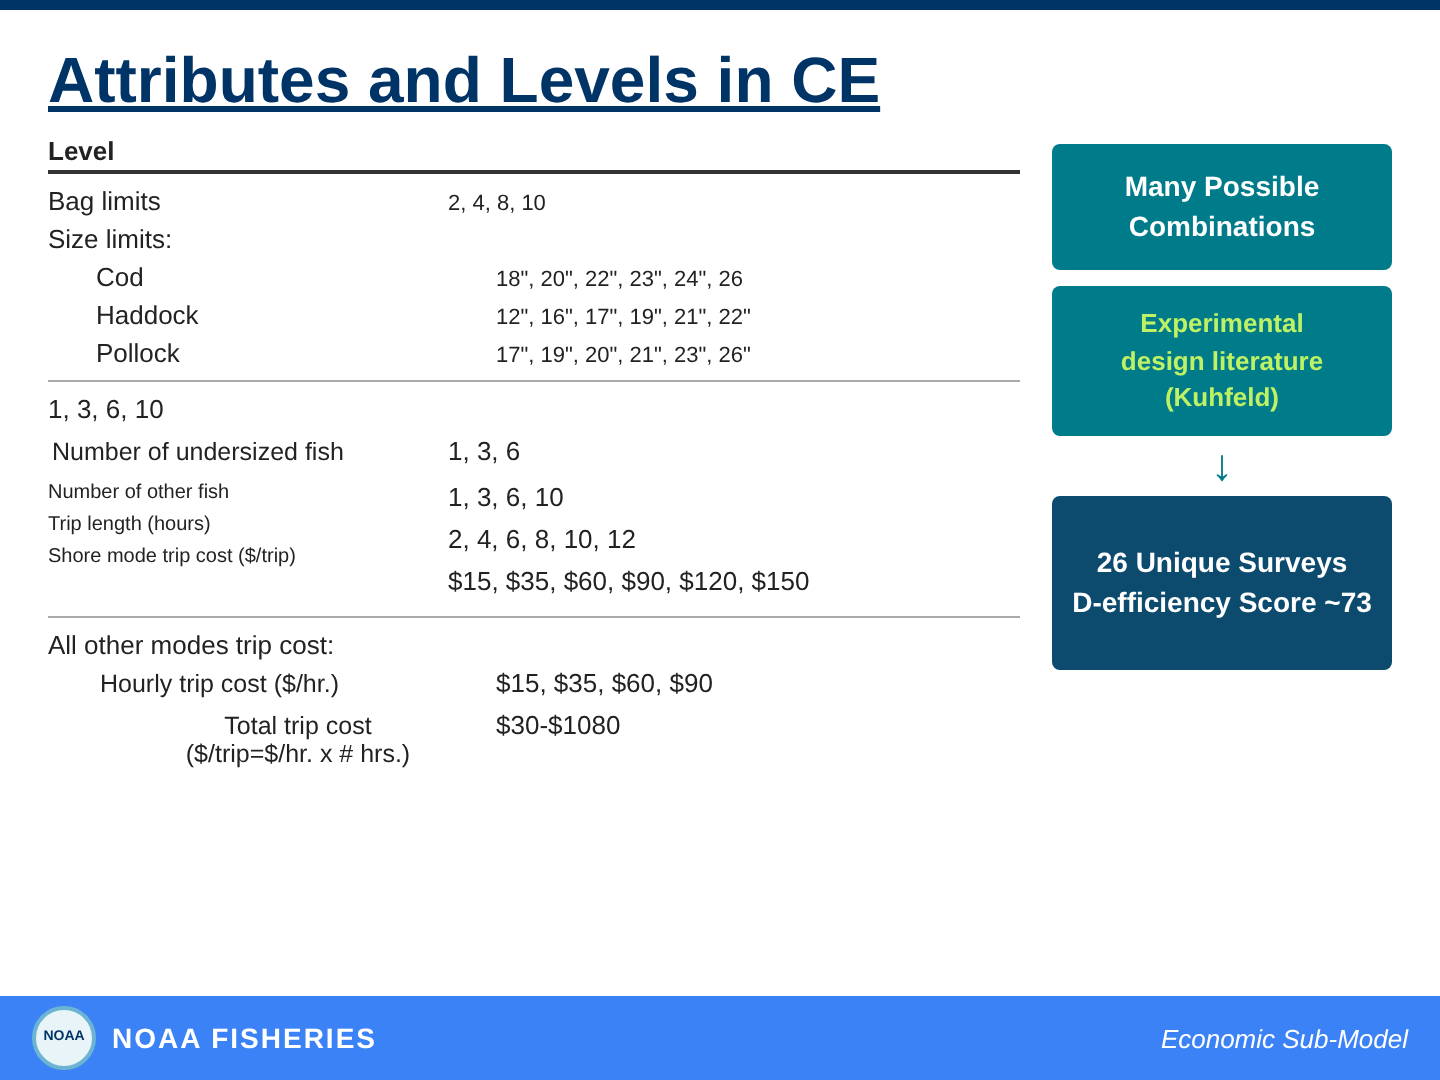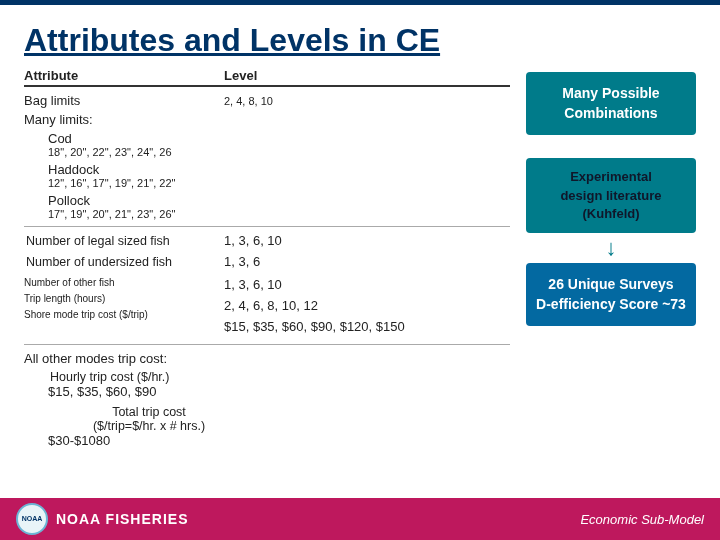--- a/index.html
+++ b/index.html
@@ -83,21 +83,20 @@
     }
 
     .level-cell {
       flex: 1;
       font-size: 11px;
       color: #222;
     }
 
     .indent {
       padding-left: 24px;
-      flex-direction: column;
     }
 
     .section-gap {
       margin-bottom: 6px;
     }
 
     .fish-row {
       display: flex;
       align-items: baseline;
       margin-bottom: 6px;
@@ -121,61 +120,61 @@
       font-weight: bold;
       font-size: 14px;
       text-align: center;
       padding: 12px 10px;
       border-radius: 4px;
       line-height: 1.4;
     }
 
     .box-teal-small {
       background: #007b8a;
-      color: #0f172a;
+      color: #bef264;
       font-weight: bold;
       font-size: 13px;
       text-align: center;
       padding: 10px 8px;
       border-radius: 4px;
       line-height: 1.4;
-      margin-top: 19px;
+      margin-top: 4px;
     }
 
     .arrow-down {
       text-align: center;
       font-size: 22px;
       color: #007b8a;
       line-height: 1;
     }
 
     .box-green {
-      background: #0369a1;
+      background: #0c4a6e;
       color: #ffffff;
       font-weight: bold;
       font-size: 14px;
       text-align: center;
-      padding: 12px 10px;
+      padding: 24px 10px;
       border-radius: 4px;
       line-height: 1.4;
     }
 
     .all-other-label {
       font-size: 13px;
       margin-bottom: 4px;
       margin-top: 4px;
     }
 
     .bottom-bar {
       position: absolute;
       bottom: 0;
       left: 0;
       right: 0;
       height: 42px;
-      background: #be185d;
+      background: #3b82f6;
       display: flex;
       align-items: center;
       padding: 0 16px;
       justify-content: space-between;
     }
 
     .bottom-logo {
       display: flex;
       align-items: center;
       gap: 8px;
@@ -246,31 +245,30 @@
 <div class="top-bar"></div>
 
 <div class="main-content">
   <div class="page-title">Attributes and Levels in CE</div>
 
   <div class="columns-wrapper">
 
     <div class="left-column">
 
       <div class="attr-level-header">
-        <div class="attr-col">Attribute</div>
         <div class="level-col">Level</div>
       </div>
 
       <div class="table-row">
         <div class="attr-cell">Bag limits</div>
         <div class="level-cell">2, 4, 8, 10</div>
       </div>
 
       <div class="table-row">
-        <div class="attr-cell">Many limits:</div>
+        <div class="attr-cell">Size limits:</div>
         <div class="level-cell"></div>
       </div>
 
       <div class="table-row indent">
         <div class="attr-cell">Cod</div>
         <div class="level-cell">18", 20", 22", 23", 24", 26</div>
       </div>
 
       <div class="table-row indent">
         <div class="attr-cell">Haddock</div>
@@ -278,21 +276,20 @@
       </div>
 
       <div class="table-row indent section-gap">
         <div class="attr-cell">Pollock</div>
         <div class="level-cell">17", 19", 20", 21", 23", 26"</div>
       </div>
 
       <hr class="divider-line">
 
       <div class="fish-row">
-        <div class="fish-label">Number of legal sized fish</div>
         <div class="fish-value">1, 3, 6, 10</div>
       </div>
 
       <div class="fish-row">
         <div class="fish-label">Number of undersized fish</div>
         <div class="fish-value">1, 3, 6</div>
       </div>
 
       <div class="multi-attr">
         <div class="multi-attr-labels">

